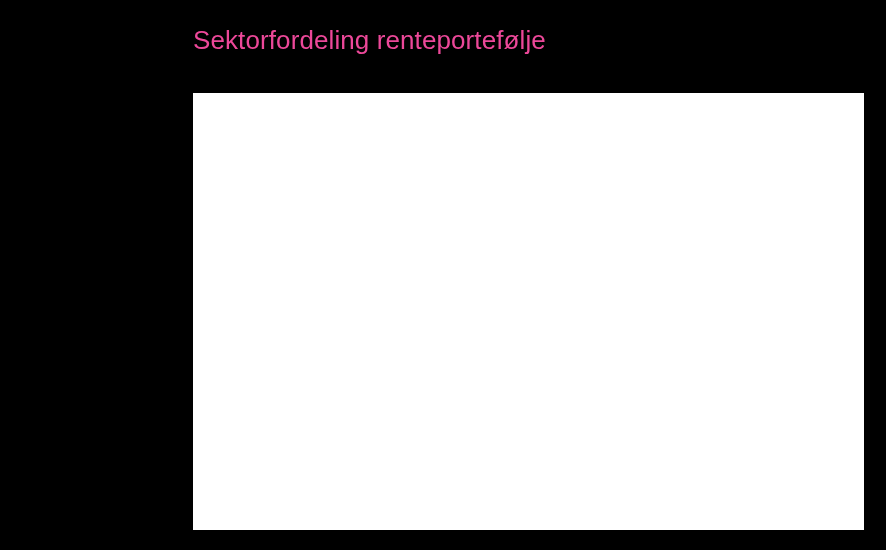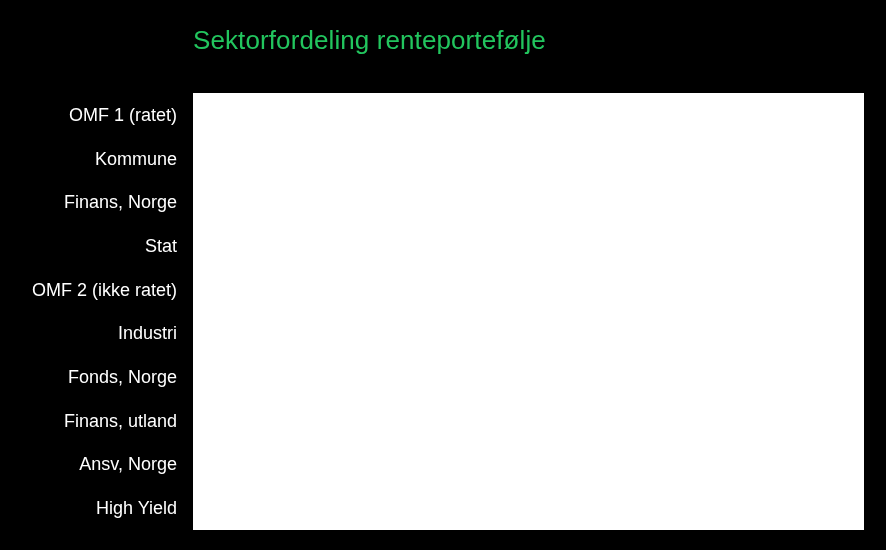--- a/index.html
+++ b/index.html
@@ -23,21 +23,21 @@
   }
 
   
   #chart-title {
     position: absolute;
     left: 193px;
     top: 22px;
     width: 671px;
     height: 36px;
     line-height: 36px;
-    color: #22c55e;
+    color: #ec4899;
     font-size: 26px;
     font-weight: normal;
     letter-spacing: 0.1px;
     white-space: nowrap;
   }
 
   
   #category-axis {
     position: absolute;
     left: 0px;
@@ -85,32 +85,20 @@
     width: 0;
   }
 </style>
 </head>
 <body>
 
 <div id="chart-root">
 
   <div id="chart-title">Sektorfordeling renteportefølje</div>
 
-  <div id="category-axis">
-      <div class="cat-label" style="top: 9.85px;">OMF 1 (ratet)</div>
-      <div class="cat-label" style="top: 53.55px;">Kommune</div>
-      <div class="cat-label" style="top: 97.25px;">Finans, Norge</div>
-      <div class="cat-label" style="top: 140.95px;">Stat</div>
-      <div class="cat-label" style="top: 184.65px;">OMF 2 (ikke ratet)</div>
-      <div class="cat-label" style="top: 228.35px;">Industri</div>
-      <div class="cat-label" style="top: 272.05px;">Fonds, Norge</div>
-      <div class="cat-label" style="top: 315.75px;">Finans, utland</div>
-      <div class="cat-label" style="top: 359.45px;">Ansv, Norge</div>
-      <div class="cat-label" style="top: 403.15px;">High Yield</div>
-    </div>
 
   <div id="plot-area">
     <div id="plot-bars">
         <div class="bar-row" style="top: 9.85px;">
           <div class="bar-rect" style="width: 0px;"></div>
         </div>
         <div class="bar-row" style="top: 53.55px;">
           <div class="bar-rect" style="width: 0px;"></div>
         </div>
         <div class="bar-row" style="top: 97.25px;">

